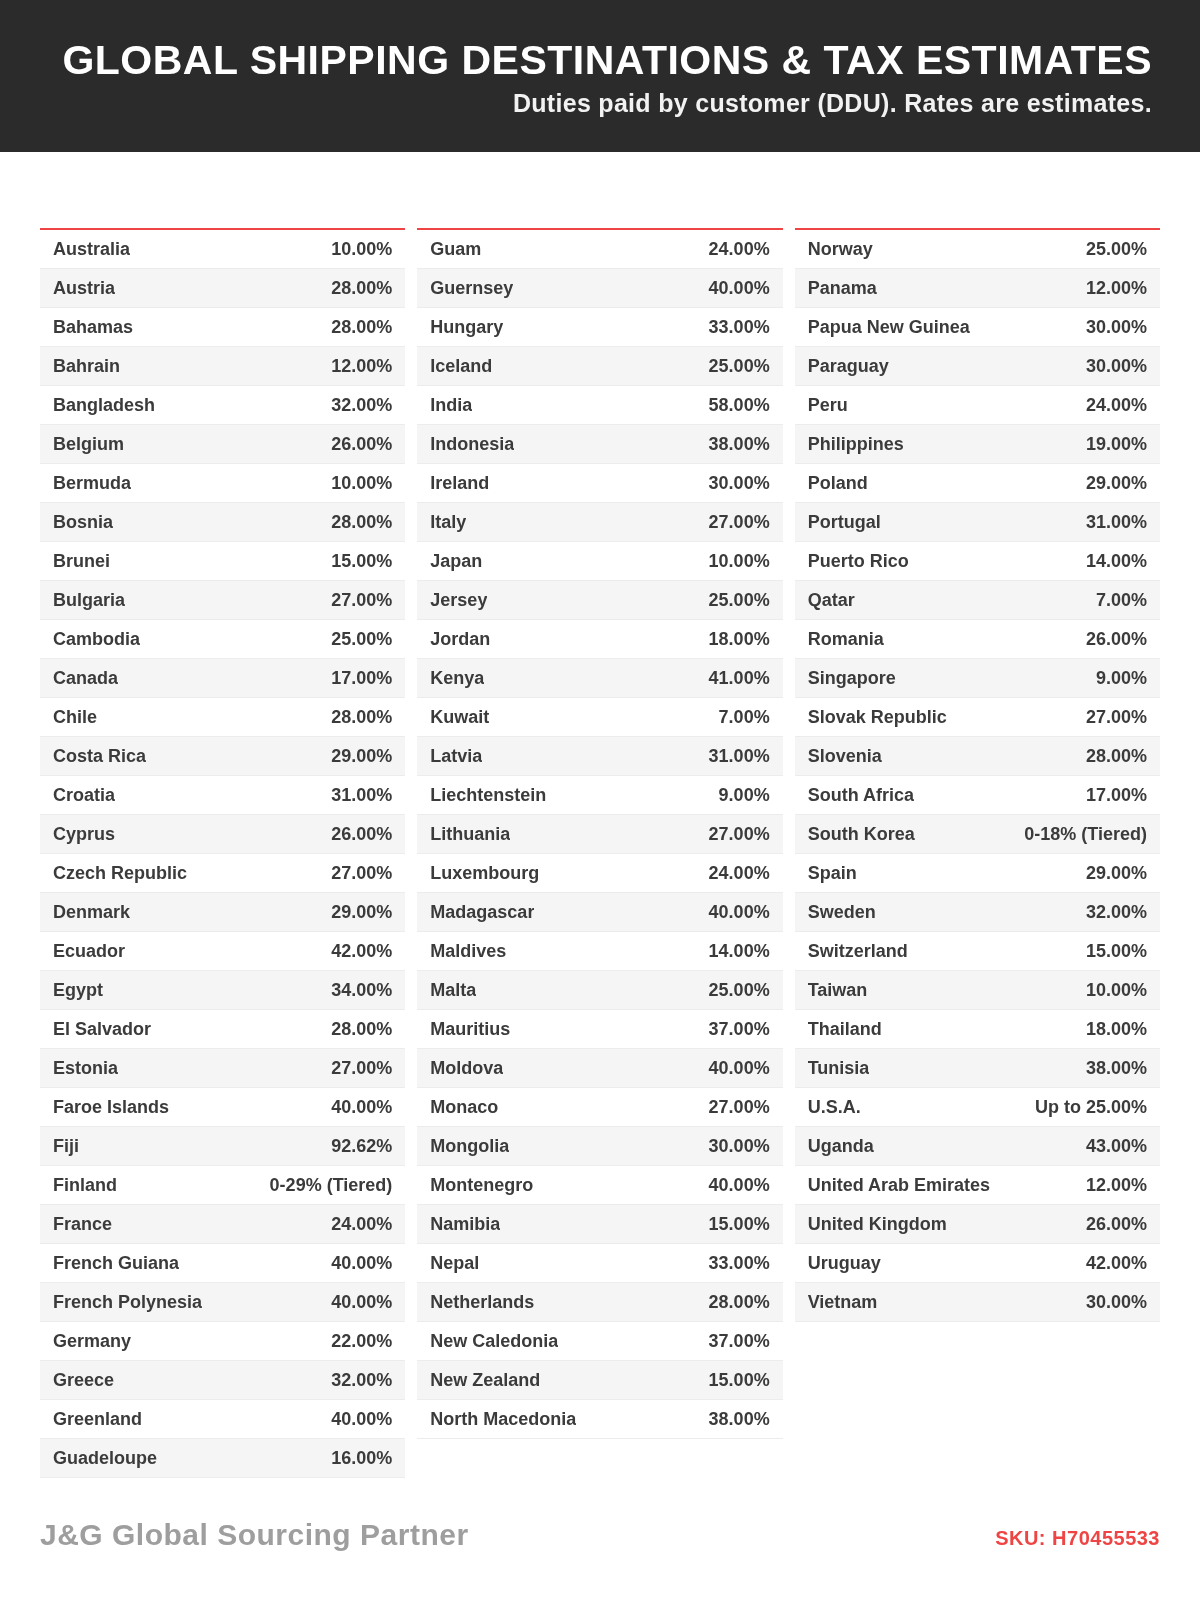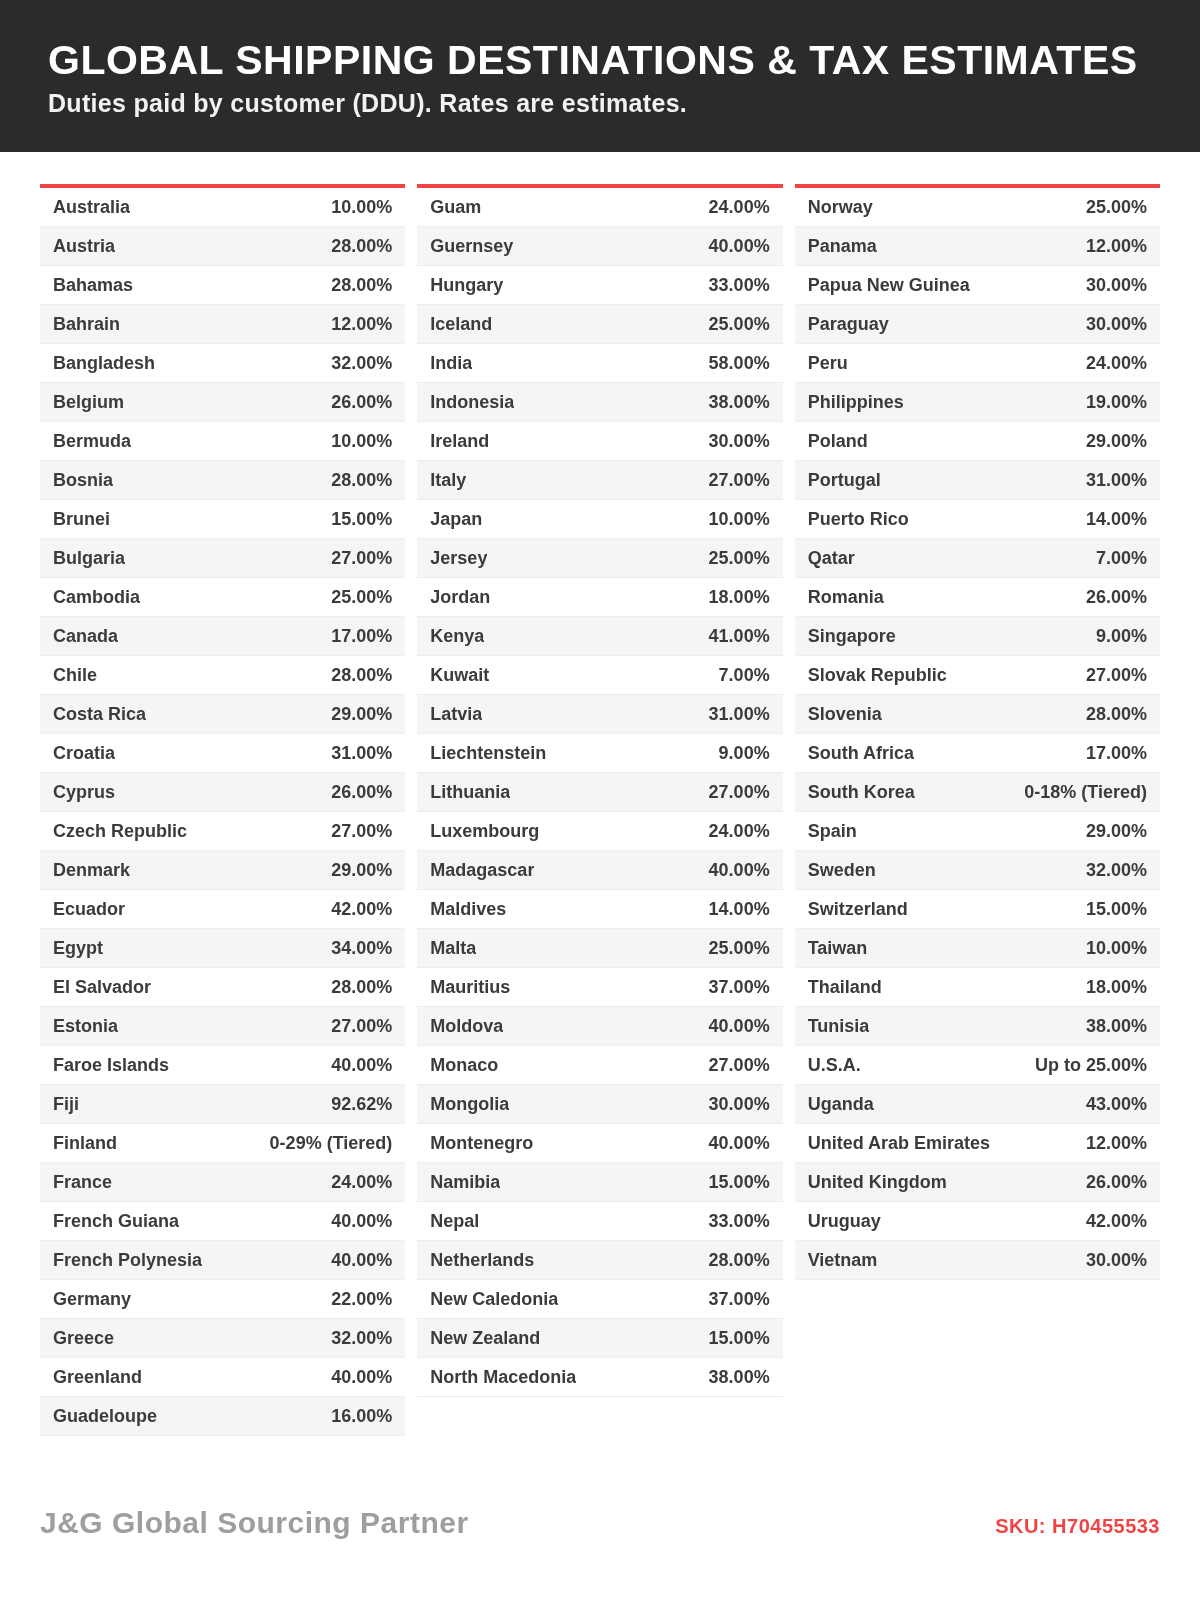--- a/index.html
+++ b/index.html
@@ -10,20 +10,21 @@
     position: relative;
     background: #ffffff;
     font-family: "Liberation Sans", sans-serif;
     overflow: hidden;
   }
   .header {
     background: #2b2b2b;
     color: #ffffff;
     padding: 38px 48px 34px 48px;
     width: 100%;
+    text-align: right;
   }
   .header h1 {
     margin: 0;
     font-size: 41px;
     font-weight: bold;
     letter-spacing: 0.5px;
     line-height: 1.1;
   }
   .header p {
     margin: 6px 0 0 0;
@@ -32,21 +33,22 @@
     color: #f2f2f2;
     letter-spacing: 0.3px;
   }
   .columns {
     display: flex;
     gap: 12px;
     padding: 32px 40px 0 40px;
   }
   .col {
     flex: 1;
-    border-top: 4px solid #ef4444;
+    border-top: 2px solid #ef4444;
+    margin-top: 44px;
   }
   .row {
     display: flex;
     justify-content: space-between;
     align-items: center;
     height: 39px;
     padding: 0 13px;
     border-bottom: 1px solid #ececec;
     font-size: 18px;
     font-weight: bold;
@@ -61,21 +63,21 @@
     overflow: hidden;
   }
   .row .rate {
     white-space: nowrap;
     margin-left: 8px;
   }
   .footer {
     position: absolute;
     left: 40px;
     right: 40px;
-    bottom: 60px;
+    bottom: 48px;
     display: flex;
     justify-content: space-between;
     align-items: baseline;
   }
   .brand {
     font-size: 30px;
     font-weight: bold;
     color: #9e9e9e;
     letter-spacing: 0.5px;
   }

